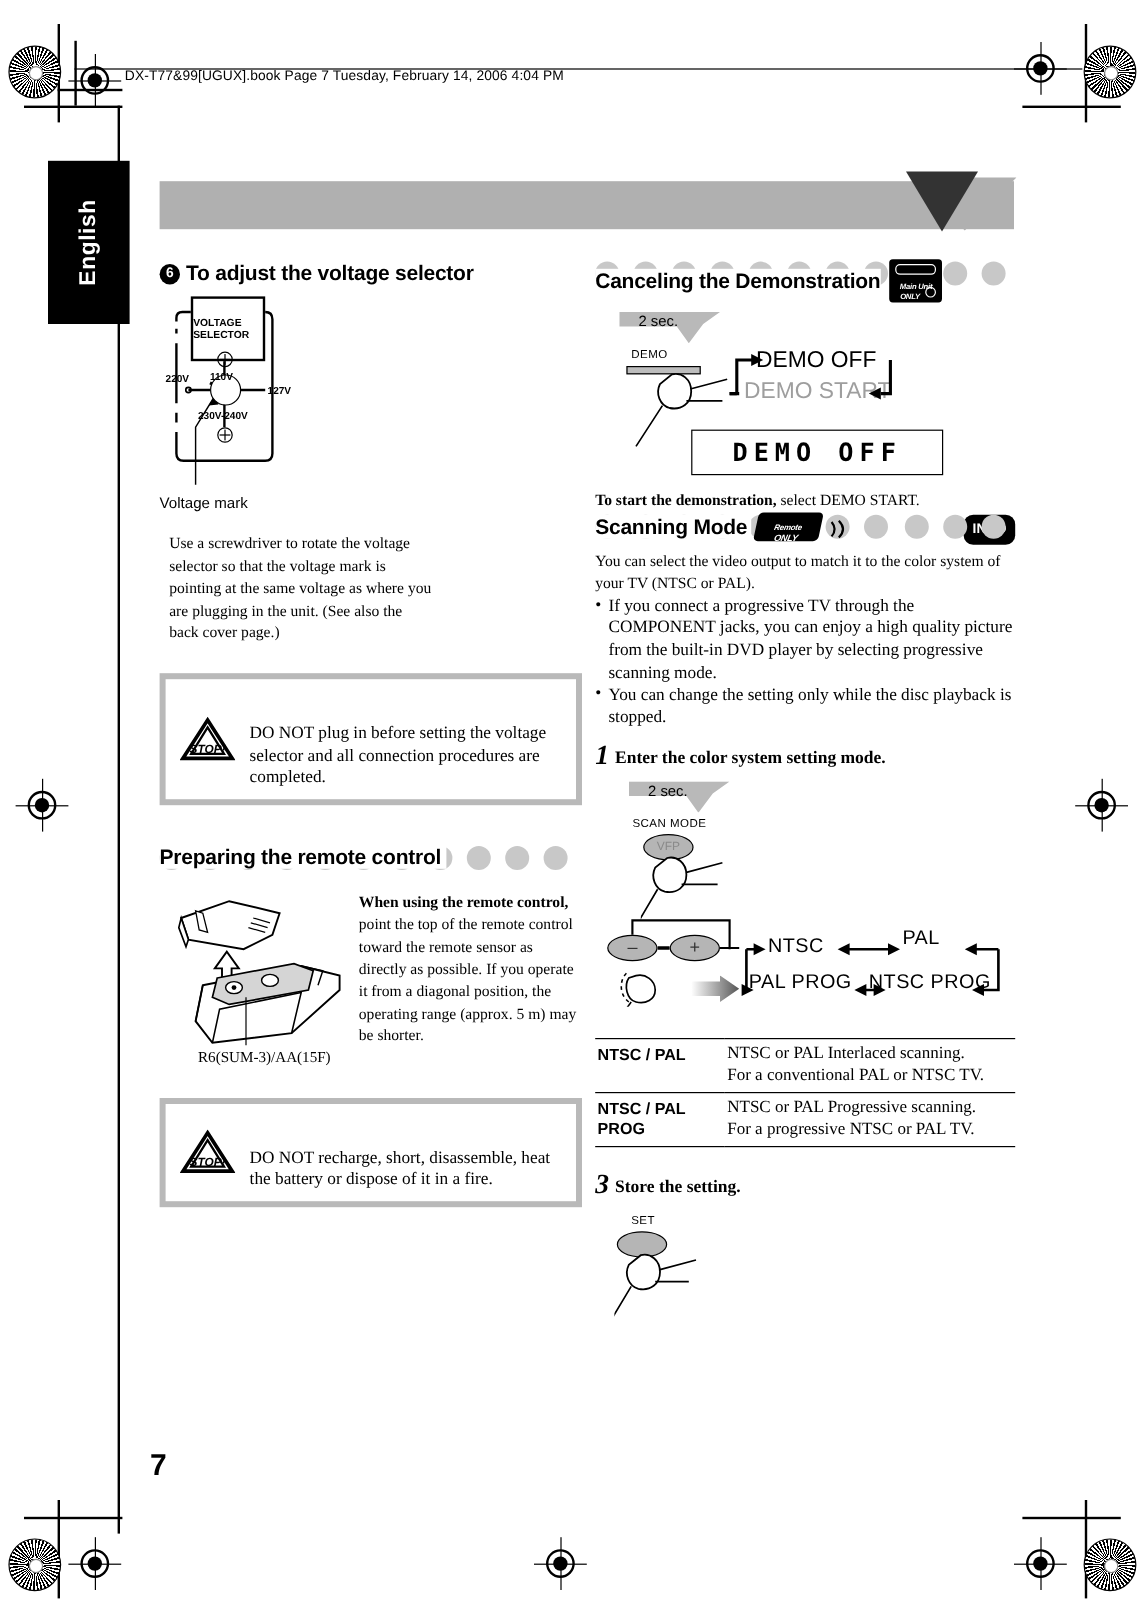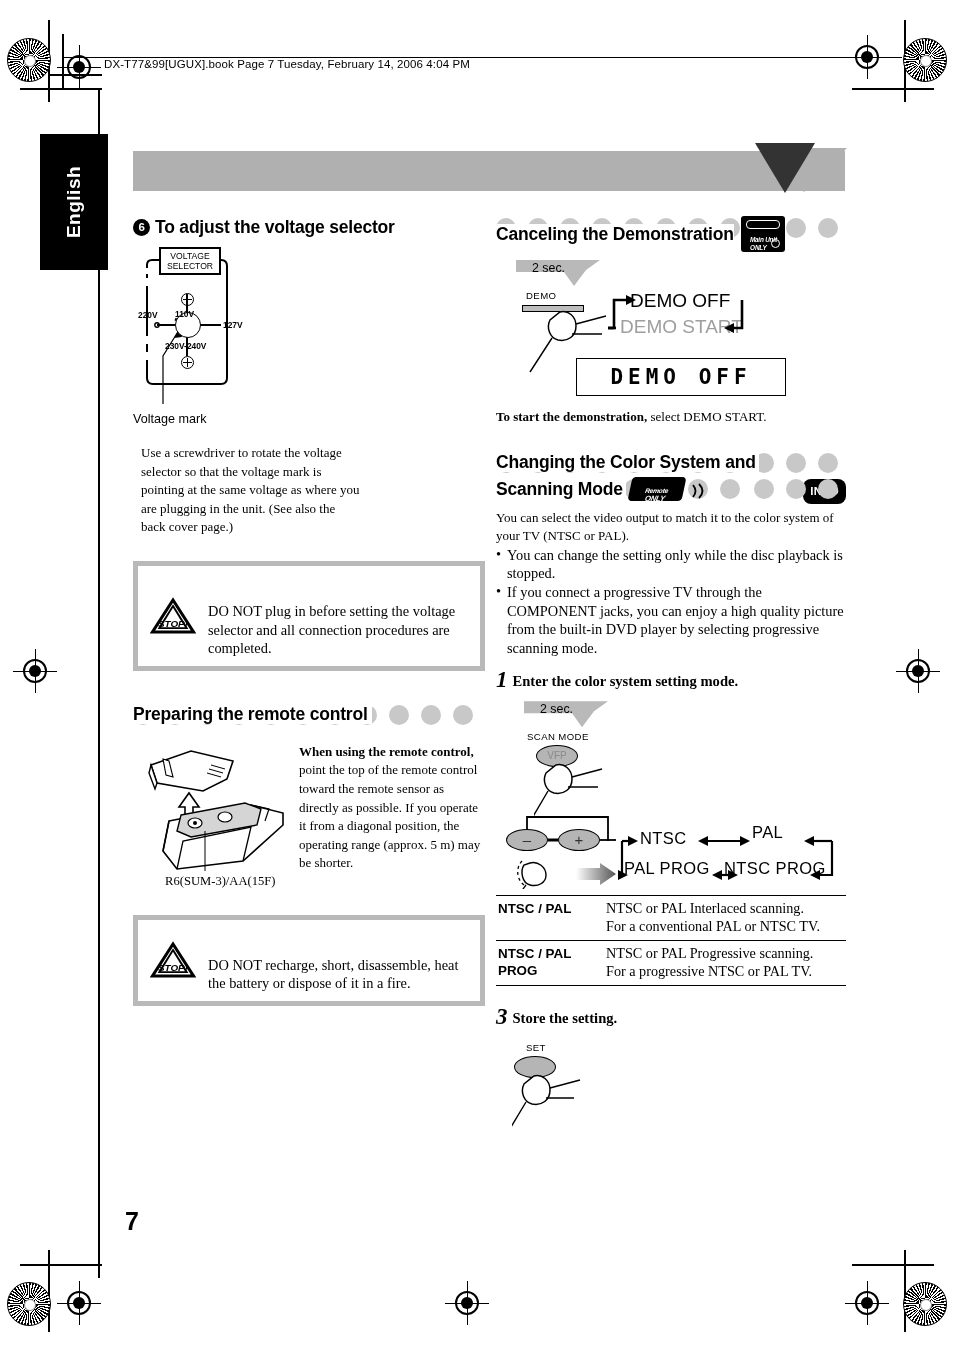--- a/index.html
+++ b/index.html
@@ -55,21 +55,21 @@
   ul.body li:before{content:"\2022";position:absolute;left:0;top:-1px;}
 
   
   .warnbox{position:relative;border:5px solid #b9b9b9;background:#fff;box-sizing:border-box;padding:8px 10px 8px 70px;min-height:58px;}
   .warnbox .txt{font-size:14.4px;line-height:18.6px;margin-top:28px;}
   .stopicon{position:absolute;left:12px;top:50%;transform:translateY(-50%);width:46px;height:38px;}
 
   
   .voltwrap{position:relative;height:196px;}
   .voltlabel{position:absolute;left:26px;top:-1px;width:58px;border:2px solid #000;background:#fff;
-     font-family:"Liberation Sans",sans-serif;font-weight:normal;font-size:8.6px;line-height:10px;text-align:center;padding:2px 0;}
+     font-family:"Liberation Sans",sans-serif;font-weight:bold;font-size:8.6px;line-height:10px;text-align:left;padding:15px 0;}
   .screw{position:absolute;width:13px;height:13px;border:1.6px solid #000;border-radius:50%;box-sizing:border-box;}
   .screw:before,.screw:after{content:"";position:absolute;background:#000;}
   .screw:before{left:50%;top:1px;width:1.4px;height:calc(100% - 2px);margin-left:-0.7px;}
   .screw:after{top:50%;left:1px;height:1.4px;width:calc(100% - 2px);margin-top:-0.7px;}
   .dial{position:absolute;width:26px;height:26px;border:1.8px solid #000;border-radius:50%;box-sizing:border-box;background:#fff;}
   .vtxt{position:absolute;font-family:"Liberation Sans",sans-serif;font-weight:bold;font-size:8.4px;white-space:nowrap;}
   .vm-label{position:absolute;left:0;top:164px;font-family:"Liberation Sans",sans-serif;font-size:12.6px;}
 
   
   .remotewrap{position:relative;height:152px;}
@@ -342,36 +342,20 @@
 
       <div class="lcdbox" style="position:absolute;left:80px;top:98px;width:208px;height:36px;border-top:1.8px solid #000;">
         <div style="font-family:'DejaVu Sans Mono',monospace;font-size:21px;font-weight:bold;letter-spacing:5px;text-align:center;line-height:36px;">DEMO OFF</div>
       </div>
     </div>
 
     <p class="body" style="margin-top:28px;">
       <b>To start the demonstration,</b><span> select DEMO START.</span>
     </p>
 
-    <h2 class="sec" style="margin-top:24px;height:26px;">
-      <span class="dotbar">
-        <i style="left:0px"></i>
-          <i style="left:32px"></i>
-          <i style="left:64px"></i>
-          <i style="left:96px"></i>
-        <i style="left:128px"></i>
-          <i style="left:160px"></i>
-          <i style="left:192px"></i>
-          <i style="left:224px"></i>
-        <i style="left:258px"></i>
-          <i style="left:290px"></i>
-          <i style="left:322px"></i>
-      </span>
-      <span class="headtxt" style="background:#fff;padding-right:3px;">Changing the Color System and</span>
-    </h2>
     <h2 class="sec" style="height:26px;">
       <span class="dotbar">
         <i style="left:0px"></i>
           <i style="left:32px"></i>
           <i style="left:64px"></i>
           <i style="left:96px"></i>
         <i style="left:128px"></i>
           <i style="left:160px"></i>
           <i style="left:192px"></i>
           <i style="left:224px"></i>
@@ -388,22 +372,22 @@
         <svg width="20" height="18" style="position:absolute;left:0;top:2px;">
           <path d="M4,3 Q9,9 4,15" fill="none" stroke="#000" stroke-width="1.8"></path>
           <path d="M10,2 Q17,9 10,16" fill="none" stroke="#000" stroke-width="1.8"></path>
         </svg>
       </span>
       <span class="badge-info" style="float:right;margin-top:2px;">INFO</span>
     </h2>
 
     <p class="body" style="margin-top:6px;">You can select the video output to match it to the color system of your TV (NTSC or PAL).</p>
     <ul class="body">
+      <li>If you connect a progressive TV through the COMPONENT jacks, you can enjoy a high quality picture from the built-in DVD player by selecting progressive scanning mode.</li>
       <li>You can change the setting only while the disc playback is stopped.</li>
-      <li>If you connect a progressive TV through the COMPONENT jacks, you can enjoy a high quality picture from the built-in DVD player by selecting progressive scanning mode.</li>
     </ul>
 
     <div style="margin-top:10px;">
       <span class="stepnum">1</span><span class="steptitle">Enter the color system setting mode.</span>
     </div>
     <div style="position:relative;height:108px;">
       <div class="arrow2sec" style="position:absolute;left:28px;top:8px;">
         <span class="shape"></span>
         <span class="lbl">2 sec.</span>
       </div>
@@ -458,21 +442,21 @@
         <line x1="206" y1="24" x2="226" y2="24" stroke="#000" stroke-width="2.2"></line>
         <path d="M226,24 L226,58 L212,58" fill="none" stroke="#000" stroke-width="2.2"></path>
         <polygon points="204,58 214,53 214,63" fill="#000"></polygon>
 
         <polygon points="106,58 116,53 116,63" fill="#000"></polygon>
         <line x1="114" y1="58" x2="124" y2="58" stroke="#000" stroke-width="2.2"></line>
         <polygon points="132,58 122,53 122,63" fill="#000"></polygon>
       </svg>
     </div>
 
-    <table class="modes" style="margin-top:0;">
+    <table class="modes" style="margin-top:20px;">
       <tbody>
           <tr class="b-top">
         <td class="k">
           <div>NTSC / PAL</div>
         </td>
         <td class="v">
           <div>NTSC or PAL Interlaced scanning.</div>
           <div>For a conventional PAL or NTSC TV.</div>
         </td>
       </tr>

